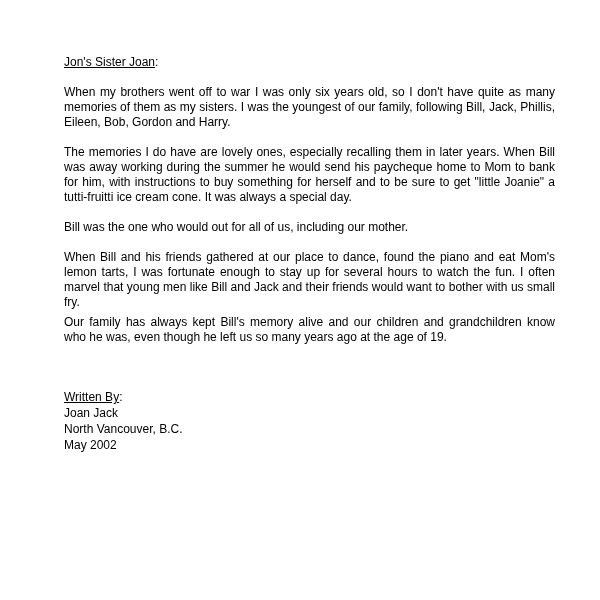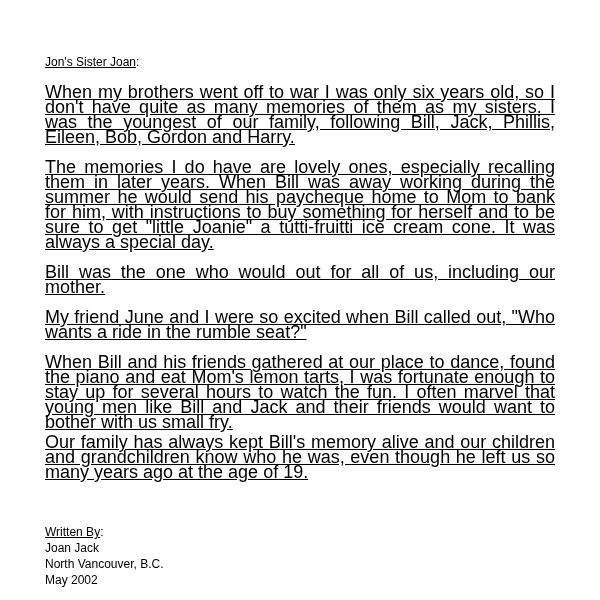--- a/index.html
+++ b/index.html
@@ -11,37 +11,36 @@
     width: 600px;
     height: 600px;
     font-family: "Liberation Sans", sans-serif;
     color: #000000;
     overflow: hidden;
   }
   .page {
     box-sizing: border-box;
     width: 600px;
     height: 600px;
-    padding: 55px 45px 0 45px;
+    padding: 55px 45px 0 64px;
     background: #ffffff;
   }
   .heading {
     font-size: 12px;
     line-height: 15px;
     margin: 0 0 15px 0;
   }
   .u {
     text-decoration: underline;
   }
   .para {
-    font-size: 18px;
+    font-size: 12px;
     line-height: 15px;
     text-align: justify;
     margin: 0 0 15px 0;
-    text-decoration: underline;
   }
   .para.tight {
     margin-bottom: 5px;
   }
   .para.before-sig {
     margin-bottom: 28px;
   }
   .signature {
     font-size: 12px;
     line-height: 16px;
@@ -57,21 +56,20 @@
 <div class="page">
 
   <div class="heading"><span class="u">Jon's Sister Joan</span><span>:</span></div>
 
   <p class="para">When my brothers went off to war I was only six years old, so I don't have quite as many memories of them as my sisters.  I was the youngest of our family, following Bill, Jack, Phillis, Eileen, Bob, Gordon and Harry.</p>
 
   <p class="para">The memories I do have are lovely ones, especially recalling them in later years.  When Bill was away working during the summer he would send his paycheque home to Mom to bank for him, with instructions to buy something for herself and to be sure to get "little Joanie" a tutti-fruitti ice cream cone.  It was always a special day.</p>
 
   <p class="para">Bill was the one who would out for all of us, including our mother.</p>
 
-  <p class="para">My friend June and I were so excited when Bill called out, "Who wants a ride in the rumble seat?"</p>
 
 
   <p class="para tight">When Bill and his friends gathered at our place to dance, found the piano and eat Mom's lemon tarts, I was fortunate enough to stay up for several hours to watch the fun.  I often marvel that young men like Bill and Jack and their friends would want to bother with us small fry.</p>
 
   <p class="para before-sig">Our family has always kept Bill's memory alive and our children and grandchildren know who he was, even though he left us so many years ago at the age of 19.</p>
 
   <div class="signature">
     <div class="sig-line"><span class="u">Written By</span><span>:</span></div>
     <div class="sig-line">Joan Jack</div>
     <div class="sig-line">North Vancouver, B.C.</div>

